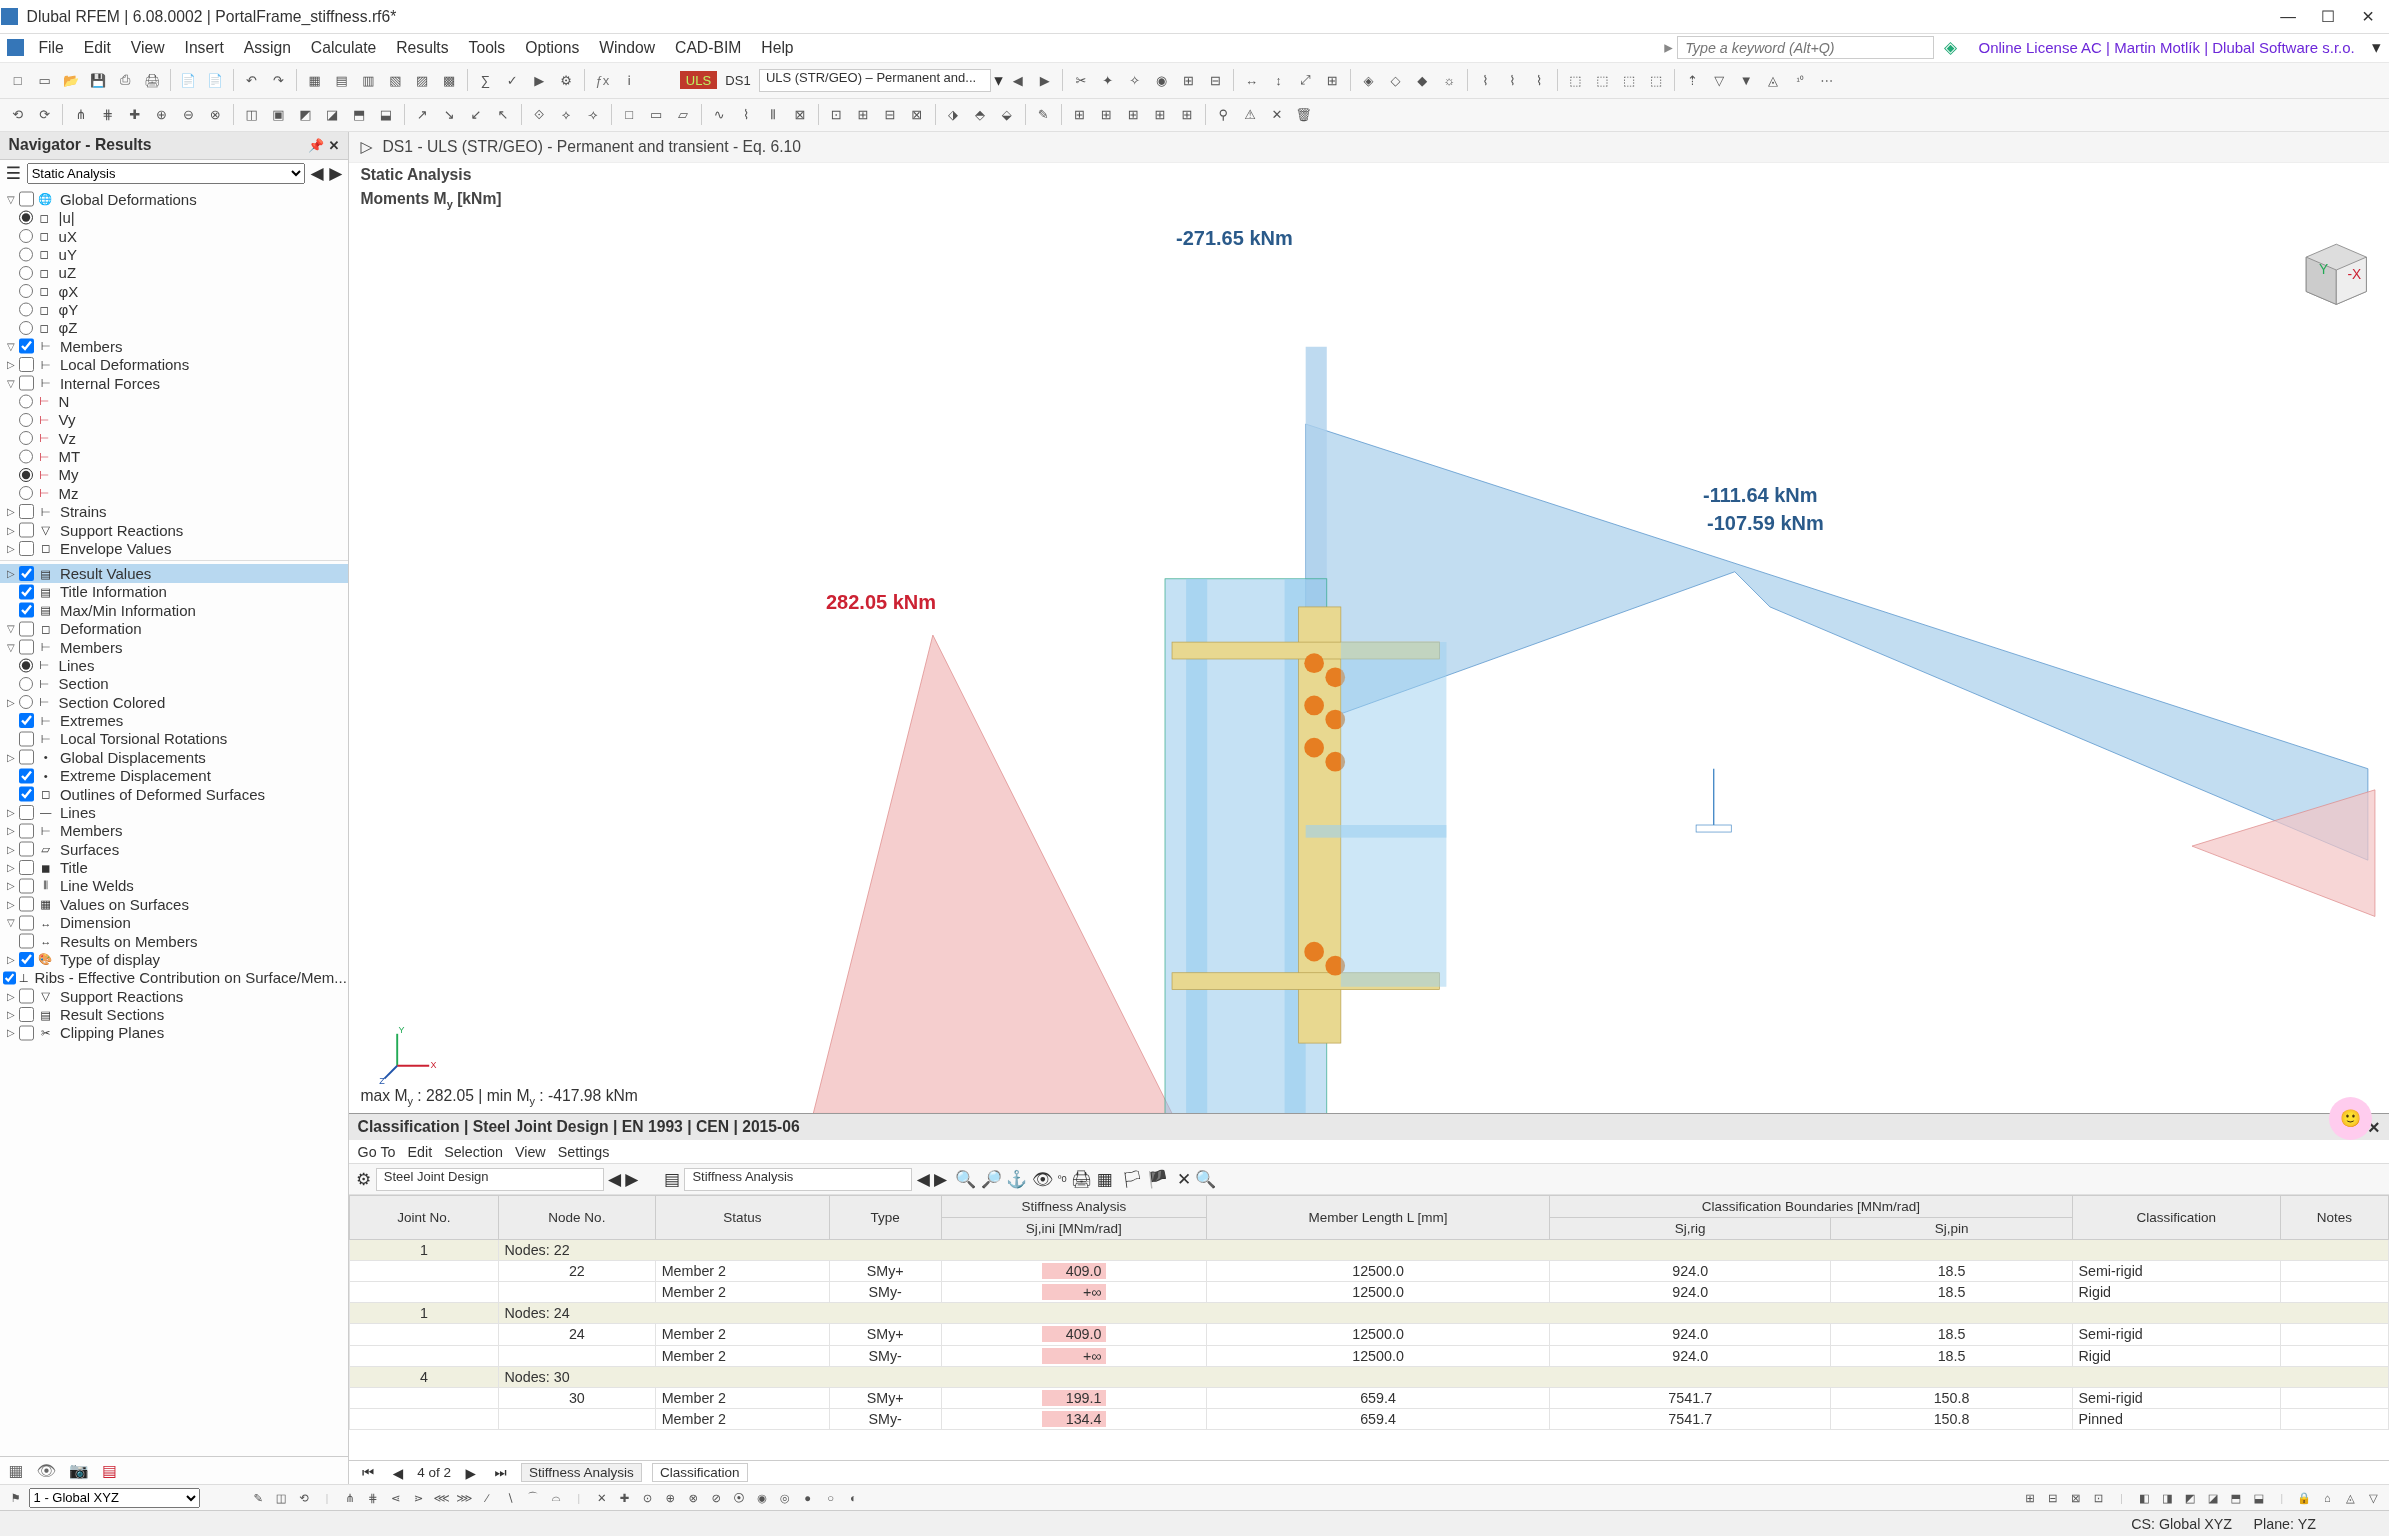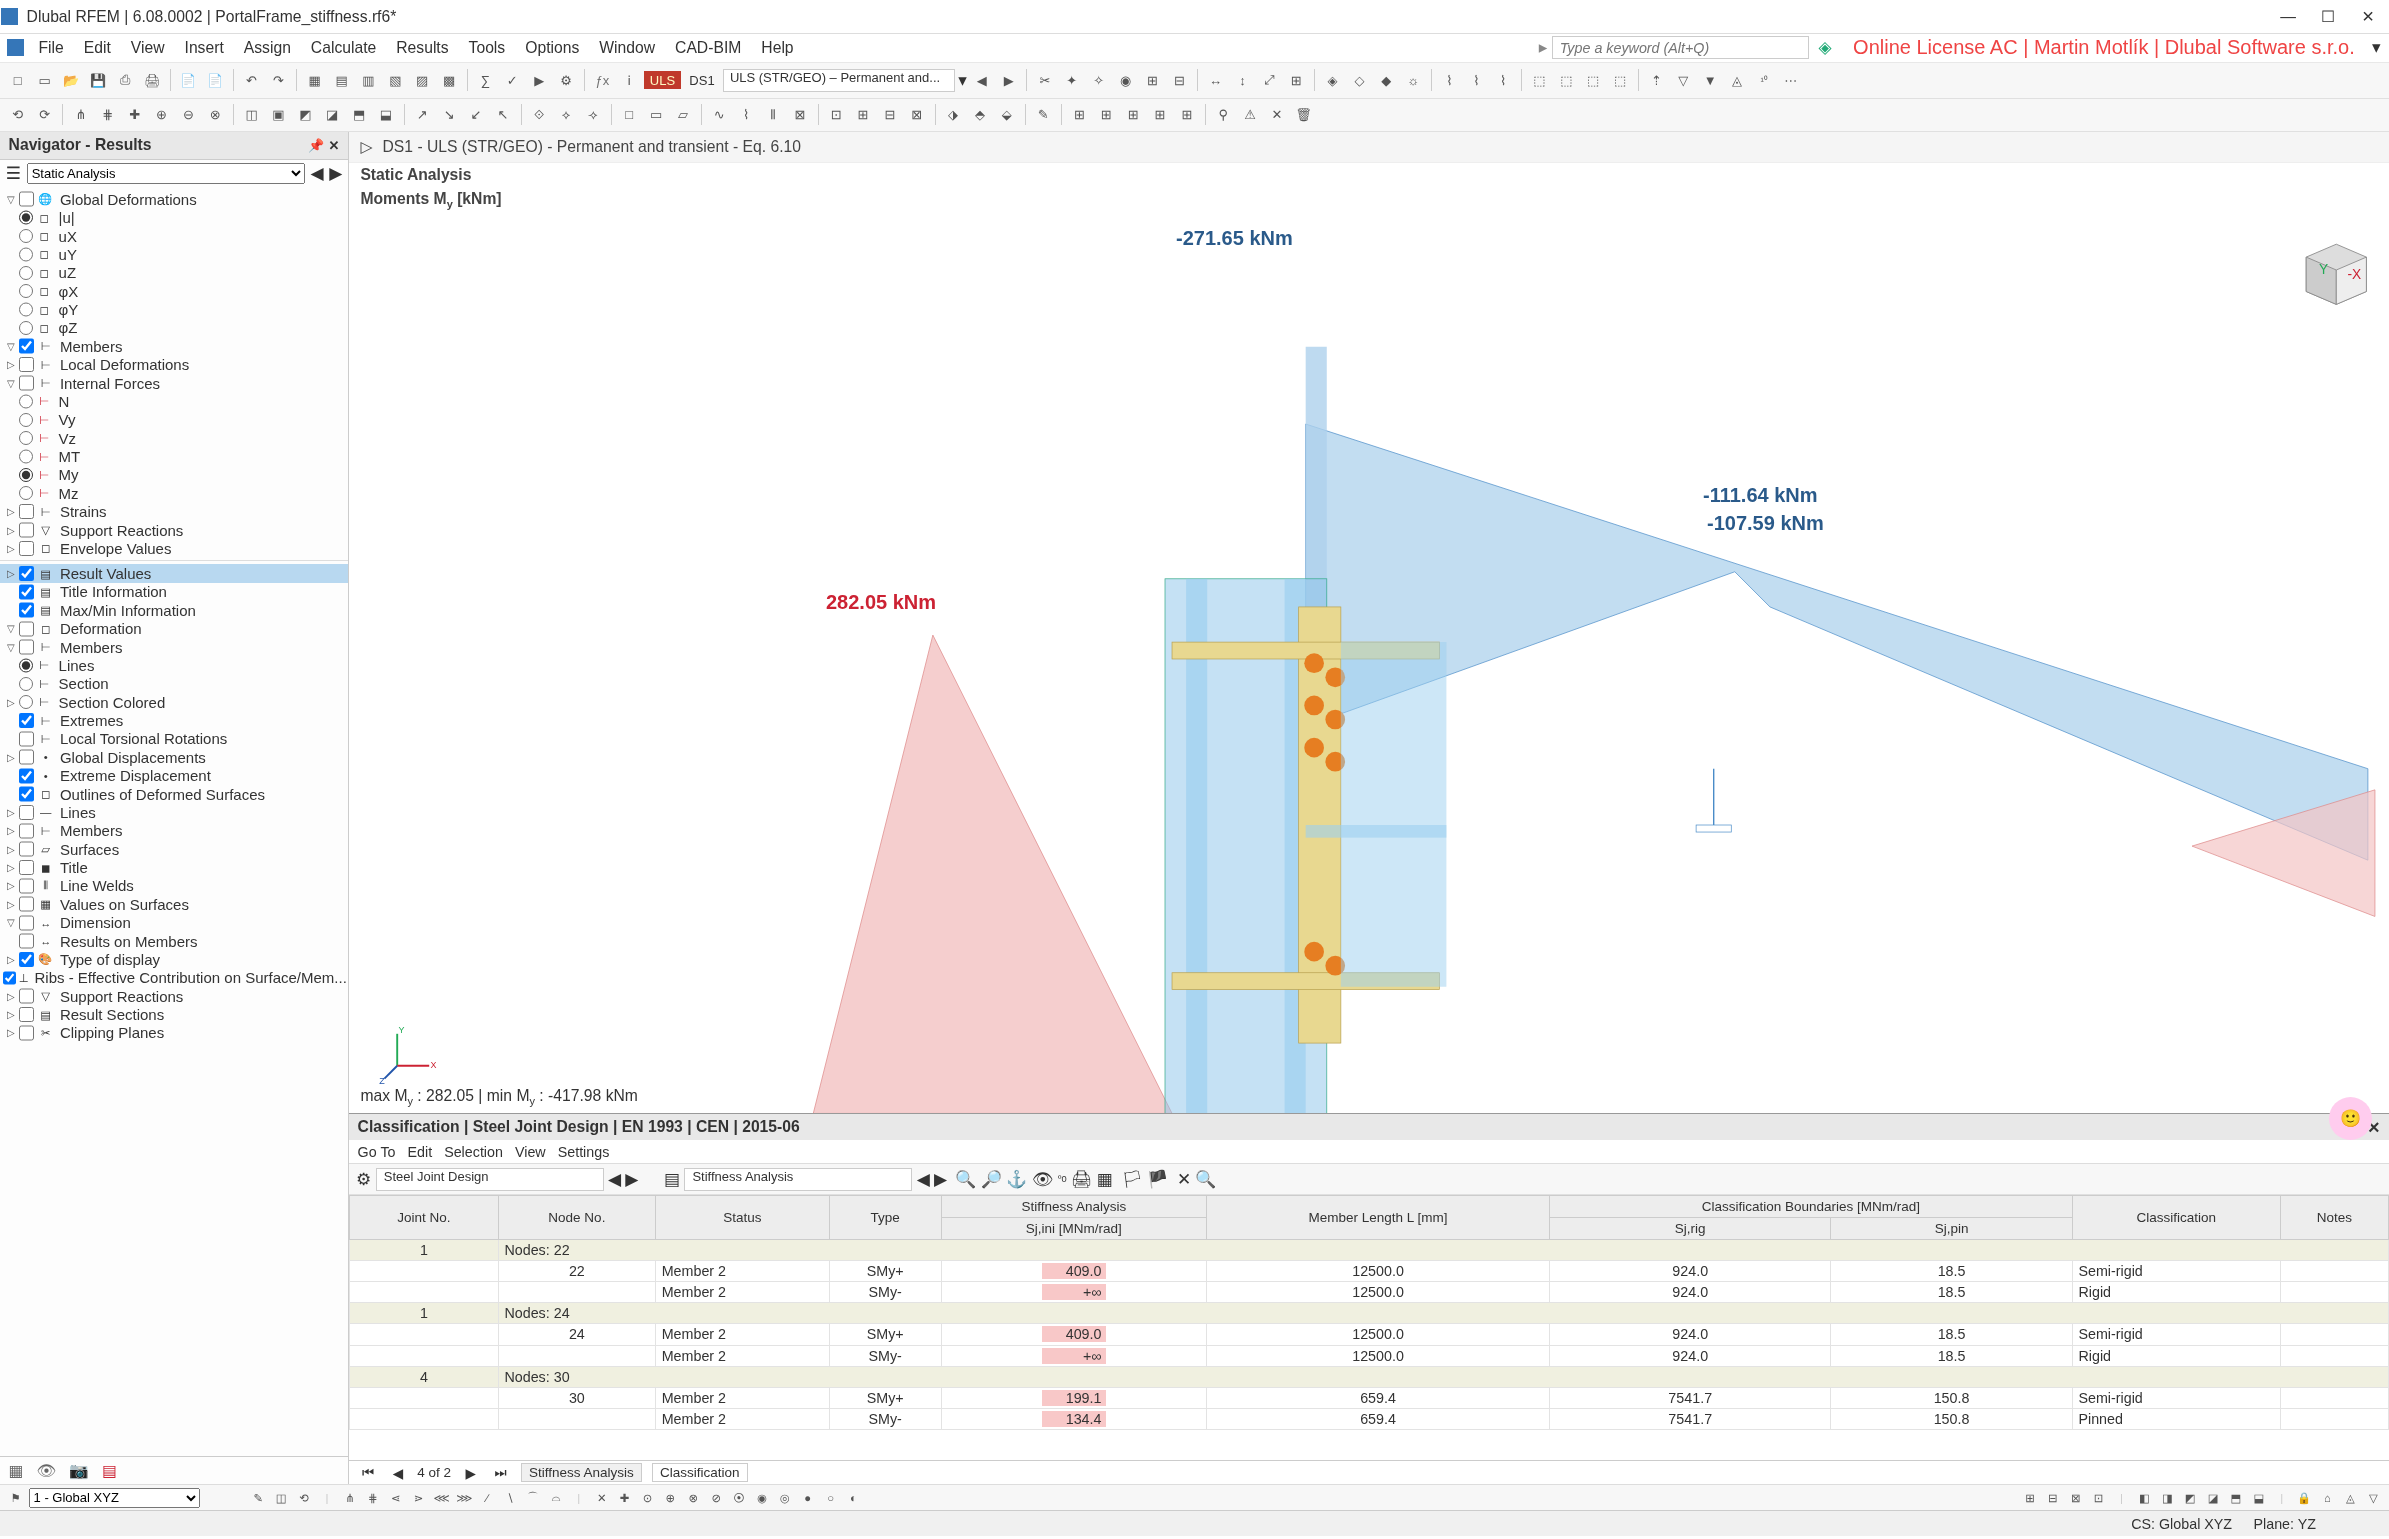--- a/index.html
+++ b/index.html
@@ -5,25 +5,25 @@
 * { box-sizing: border-box; margin: 0; padding: 0; font-family: "Segoe UI", Tahoma, sans-serif; }
 body { width: 2389px; height: 1539px; background: #fff; font-size: 17px; color: #333; overflow: hidden; transform-origin: top left; }
 .titlebar { height: 34px; background: #fff; border-bottom: 0.7px solid #ddd; display: flex; align-items: center; padding: 0 1px; }
 .titlebar .app-icon { width: 17px; height: 17px; background: #3576b8; margin-right: 8.6px; }
 .titlebar .title { flex: 1; font-size: 15.7px; }
 .titlebar .wbtn { width: 40px; height: 26px; display: flex; align-items: center; justify-content: center; font-size: 15.7px; }
 .menubar { height: 28.5px; display: flex; align-items: center; padding: 0 2.9px; border-bottom: 0.7px solid #e8e8e8; }
 .menubar .mbtn { padding: 2.9px 10px; font-size: 15.7px; color: #333; }
 .menubar .spacer { flex: 1; }
 .menubar .search { width: 257px; height: 23px; border: 0.7px solid #ccc; padding: 0 7.1px; font-size: 14.3px; font-style: italic; color: #888; }
-.menubar .user { padding: 0 11.4px; font-size: 20px; color: #ef4444; }
+.menubar .user { padding: 0 11.4px; font-size: 15px; color: #6d28d9; }
 .toolbar { height: 36px; background: #f7f7f7; border-bottom: 0.7px solid #e0e0e0; display: flex; align-items: center; padding: 0 5.7px; gap: 2.9px; }
 .toolbar .tbtn { width: 24px; height: 24px; border: 0.7px solid transparent; display: flex; align-items: center; justify-content: center; font-size: 13px; color: #555; border-radius: 2.1px; }
 .toolbar .sep { width: 0.7px; height: 21.4px; background: #ccc; margin: 0 2.9px; }
-.toolbar .ulsbadge { background: #c0392b; color: #fef9c3; padding: 1.4px 5.7px; font-size: 13px; }
+.toolbar .ulsbadge { background: #c0392b; color: #bef264; padding: 1.4px 5.7px; font-size: 13px; margin-left: 36px; }
 .toolbar .dsbadge { padding: 1.4px 5.7px; font-size: 13px; display: flex; align-items: center; gap: 4.3px; }
 .toolbar .combo { height: 23px; border: 0.7px solid #ccc; padding: 0 14.3px 0 5.7px; font-size: 13px; background: #fff; position: relative; min-width: 128px; }
 .main { display: flex; height: calc(100% - 34px - 28.5px - 36px - 36px - 26px - 26px); }
 .navpanel { width: 349px; border-right: 0.7px solid #ccc; display: flex; flex-direction: column; background: #fdfdfd; }
 .navheader { height: 28.5px; background: #e8e8e8; display: flex; align-items: center; padding: 0 8.6px; font-weight: bold; font-size: 15.7px; border-bottom: 0.7px solid #ccc; justify-content: space-between; gap: 48px; }
 .navheader .pin { font-size: 13px; }
 .navfilter { padding: 2.9px 5.7px; display: flex; align-items: center; gap: 5.7px; }
 .navfilter select { flex: 1; height: 21.4px; font-size: 13px; }
 .tree { flex: 1; overflow: auto; padding: 2.9px 0; font-size: 15px; }
 .tree .node { display: flex; align-items: center; padding: 0.7px 2.9px; white-space: nowrap; }

